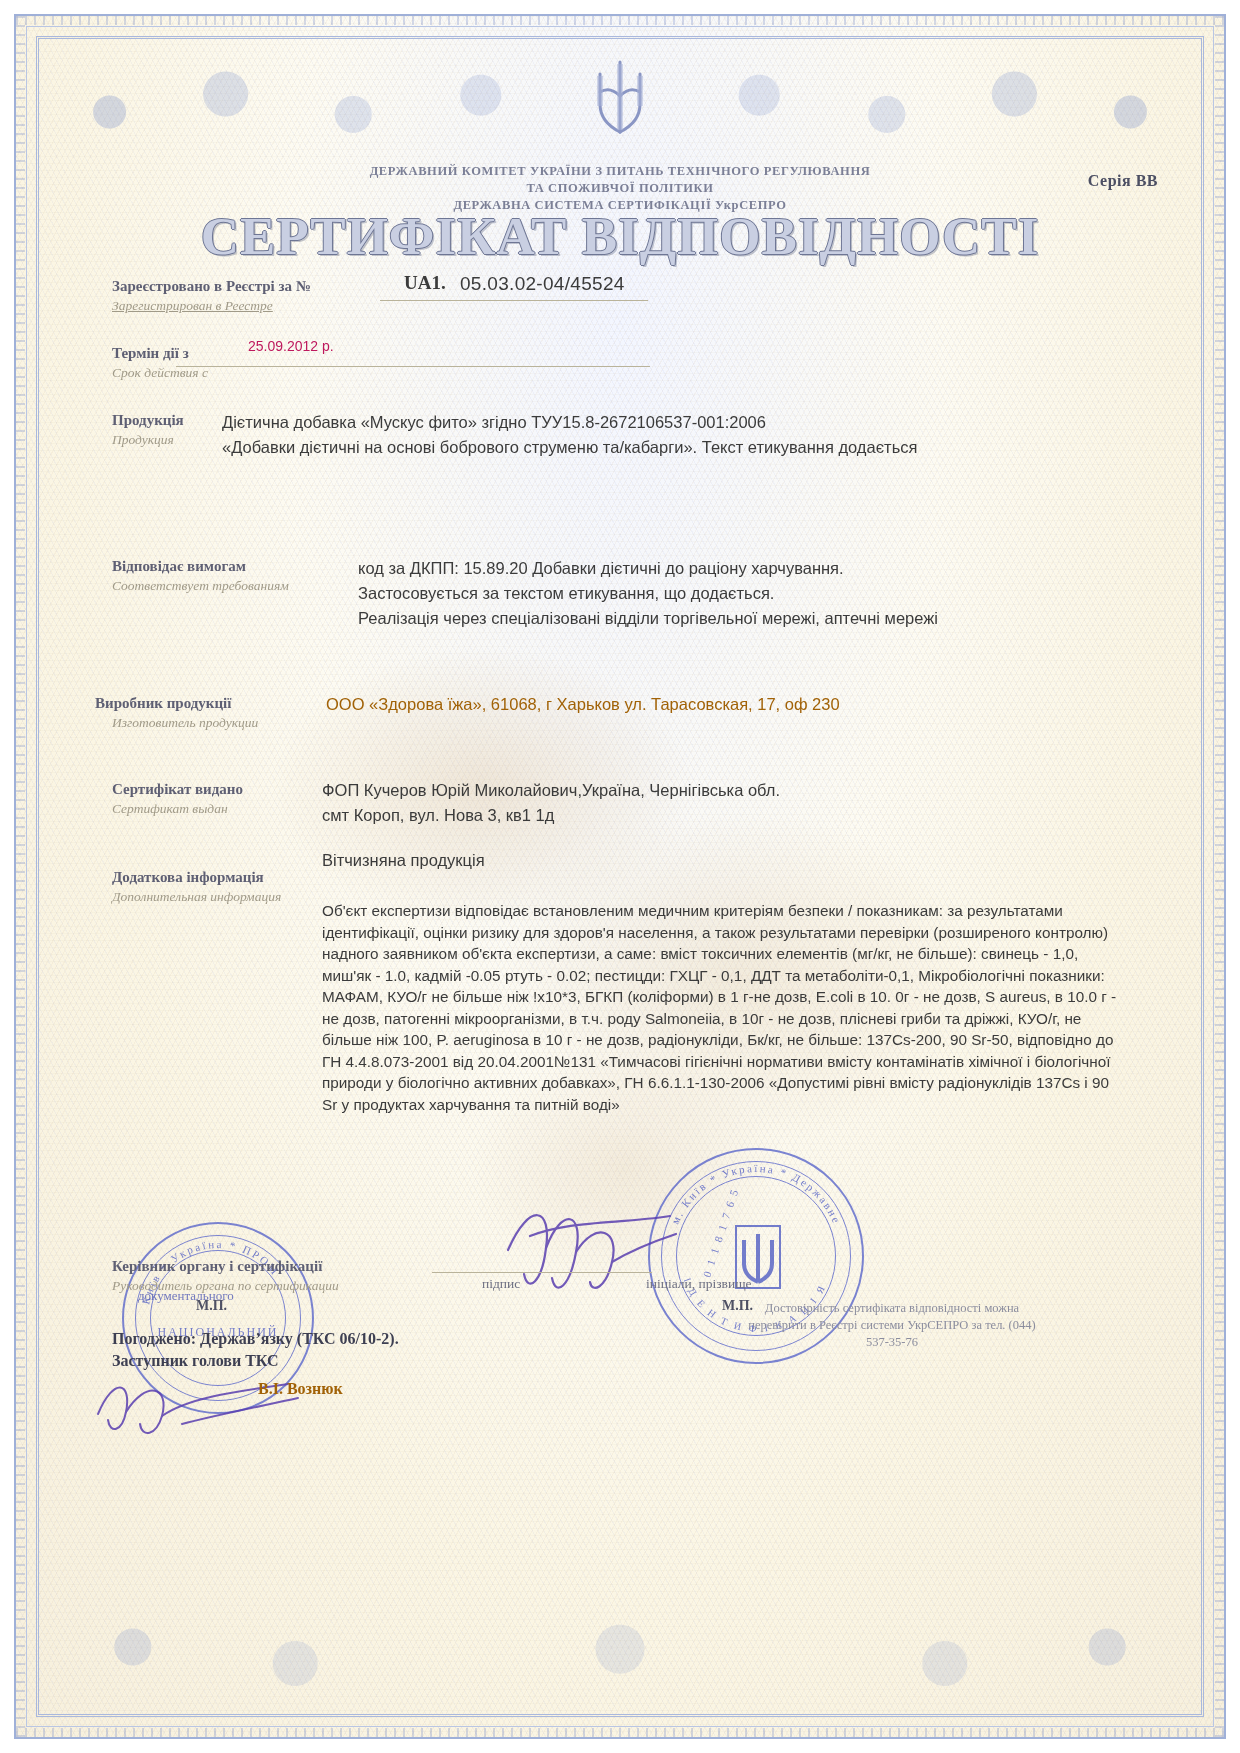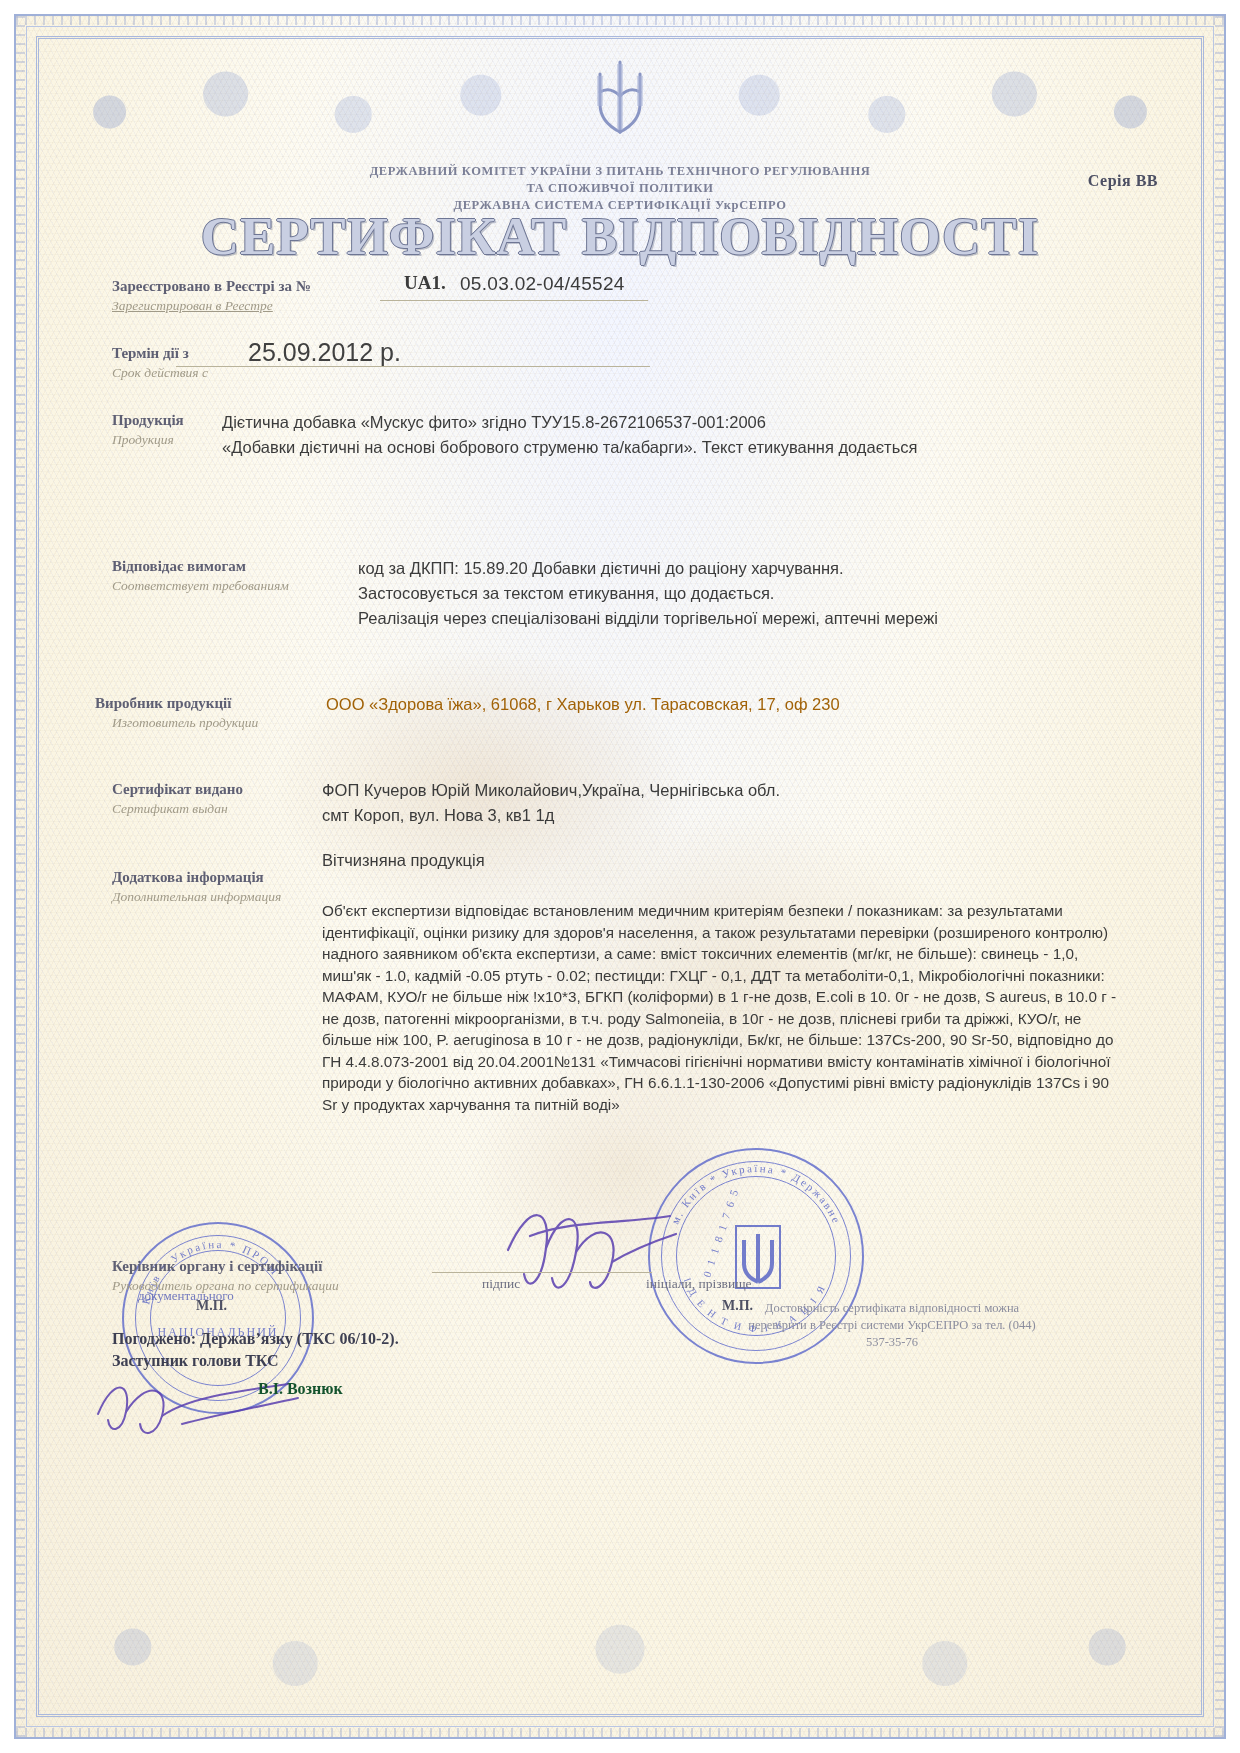--- a/index.html
+++ b/index.html
@@ -95,21 +95,21 @@
   .reg-lbl2{left:112px;top:298px;text-decoration:underline;}
   .reg-prefix{position:absolute;left:404px;top:272px;font-family:"Liberation Serif",serif;
     font-weight:bold;font-size:19px;color:#3b3b3b;}
   .reg-num{position:absolute;left:460px;top:273px;font-family:"Liberation Sans",sans-serif;
     font-size:19px;color:#3b3b3b;letter-spacing:.3px;}
   .reg-rule{left:380px;top:300px;width:268px;}
 
   .term-lbl{left:112px;top:345px;}
   .term-lbl2{left:112px;top:365px;}
   .term-val{position:absolute;left:248px;top:338px;font-family:"Liberation Sans",sans-serif;
-    font-size:25px;color:#404040;}
+    font-size:14px;color:#be185d;}
   .term-rule{left:176px;top:366px;width:474px;}
 
   .prod-lbl{left:112px;top:412px;}
   .prod-lbl2{left:112px;top:432px;}
   .prod-val{position:absolute;left:222px;top:410px;width:880px;
     font-family:"Liberation Sans",sans-serif;font-size:16.5px;color:#3b3b3b;line-height:25px;}
 
   .conf-lbl{left:112px;top:558px;}
   .conf-lbl2{left:112px;top:578px;}
   .conf-val{position:absolute;left:358px;top:556px;width:760px;
@@ -146,21 +146,21 @@
     font-weight:bold;font-size:14px;color:#4f5164;}
 
   .note{position:absolute;left:742px;top:1300px;width:300px;text-align:center;
     font-family:"Liberation Serif",serif;font-size:12.5px;color:#8b8d9e;line-height:17px;}
 
   .agree-1{position:absolute;left:112px;top:1330px;font-family:"Liberation Serif",serif;
     font-weight:bold;font-size:16px;color:#3d3f52;}
   .agree-2{position:absolute;left:112px;top:1352px;font-family:"Liberation Serif",serif;
     font-weight:bold;font-size:16px;color:#3d3f52;}
   .agree-3{position:absolute;left:258px;top:1380px;font-family:"Liberation Serif",serif;
-    font-weight:bold;font-size:16px;color:#14532d;}
+    font-weight:bold;font-size:16px;color:#a16207;}
 
   
   .stamp{position:absolute;border-radius:50%;border:2px solid #4a58c8;opacity:.72;}
   .stamp .inner{position:absolute;inset:11px;border-radius:50%;border:1.5px solid #4a58c8;}
   .stamp .inner2{position:absolute;inset:26px;border-radius:50%;border:1px solid #4a58c8;}
   .stamp-text{position:absolute;inset:0;color:#3f4ec0;font-family:"Liberation Serif",serif;}
 
   .stamp-a{left:122px;top:1222px;width:188px;height:188px;}
   .stamp-b{left:648px;top:1148px;width:212px;height:212px;}
 

